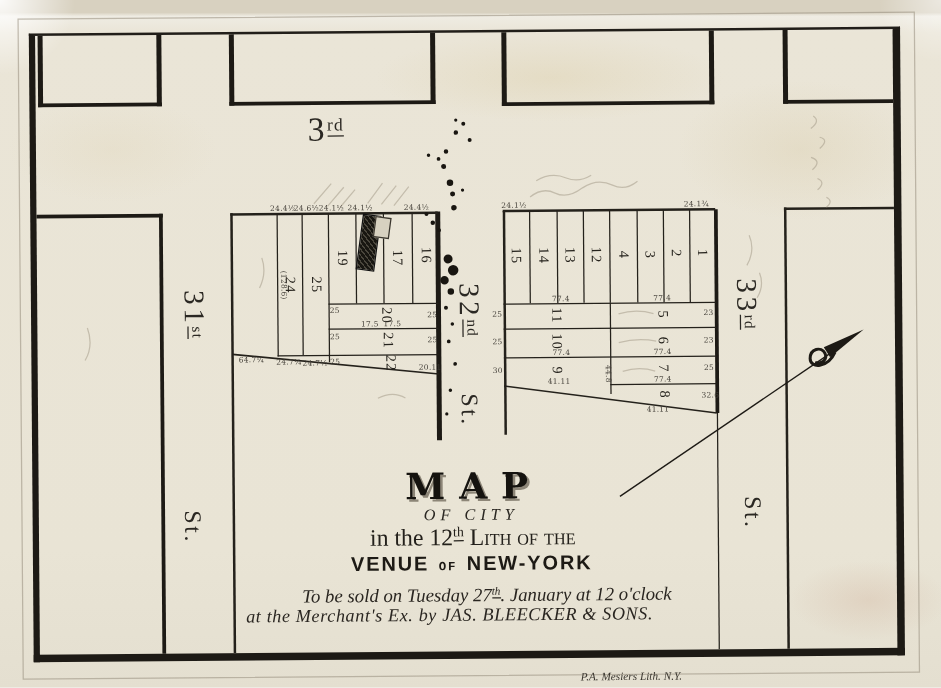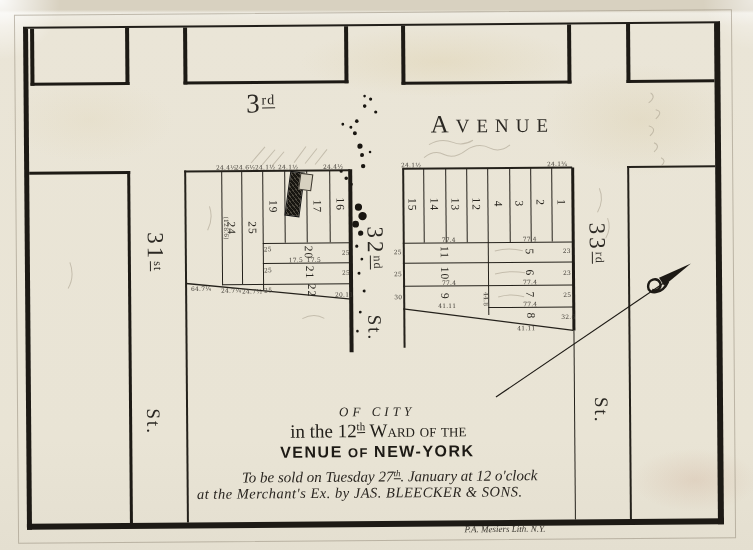--- a/index.html
+++ b/index.html
@@ -45,21 +45,21 @@
     transform:translate(-50%,-50%);white-space:nowrap;font-family:"DejaVu Serif",serif;}
   .dim.rot{transform:translate(-50%,-50%) rotate(90deg);}
   
   .ttl{white-space:nowrap;transform:translate(-50%,-50%);text-align:center;}
   #t-map{font-family:"DejaVu Serif",serif;font-weight:bold;font-size:29px;letter-spacing:11px;color:#15130f;
     text-shadow:2px 2px 0 rgba(125,118,103,.85);}
   #t-oflands{font-style:italic;font-size:13px;letter-spacing:4px;color:#2a2722;}
   #t-ward{font-size:19px;color:#23201b;}
   #t-ward sup{font-size:11px;vertical-align:7px;border-bottom:1px solid #23201b;}
   #t-city{font-family:"Liberation Sans",sans-serif;font-weight:bold;font-size:16px;letter-spacing:1.5px;color:#1d1a15;}
-  #t-city .of{font-size:13px;}
+  #t-city .of{font-size:10px;font-family:Liberation Mono, monospace;}
   .scriptline{font-style:italic;color:#2a2621;}
   #t-sale1{font-size:15px;}
   #t-sale1 sup{font-size:9px;vertical-align:5px;border-bottom:1px solid #2a2621;}
   #t-sale2{font-size:14.5px;letter-spacing:.5px;}
   #t-imprint{font-style:italic;font-size:9px;color:#3a362f;}
   
   #building{left:288px;top:171px;width:13px;height:43px;transform:rotate(8deg);
     background:repeating-linear-gradient(45deg,#181611 0 2px,#4a463c 2px 3px);border:1px solid #111;}
   #building-annex{left:300px;top:173px;width:11px;height:15px;transform:rotate(8deg);
     background:#d7d1c0;border:1px solid #3a362e;}
@@ -160,23 +160,20 @@
         <path d="M430,145 q12,-7 24,-2 q10,4 20,-2"></path>
         <path d="M652,95 q6,4 -2,10 M657,112 q8,2 0,9 M650,128 q9,3 1,10 M655,145 q7,3 0,9 M662,160 q6,3 0,8"></path>
         <path d="M495,252 q14,-4 28,0 M495,275 q15,-4 30,-1 M498,298 q13,-4 26,0"></path>
         <path d="M70,260 q5,14 -2,26 M302,318 q12,-6 22,0 M210,205 q4,12 -2,24"></path>
         <path d="M600,190 q5,12 -2,24 M608,220 q4,10 -2,20"></path>
       </g>
     </svg>
 
     <div class="abs street" id="lbl-3num" style="left:262px;top:103px;">
       <span>3</span><sup>rd</sup>
-    </div>
-    <div class="abs street" id="lbl-avenue" style="left:494px;top:125px;">
-      <span class="bigA">A</span><span>VENUE</span>
     </div>
 
     <div class="abs street v" style="left:155px;top:250px;">
       <span class="num">31</span><sup>st</sup>
     </div>
     <div class="abs street v st-label" style="left:152px;top:420px;">St.</div>
 
     <div class="abs street v" style="left:375px;top:248px;">
       <span class="num">32</span><sup>nd</sup>
     </div>
@@ -242,27 +239,28 @@
         <span class="dim" style="left: 526px; top: 329px;">41.11</span>
         <span class="dim" style="left: 398px; top: 252px;">25</span>
         <span class="dim" style="left: 398px; top: 274px;">25</span>
         <span class="dim" style="left: 398px; top: 297px;">30</span>
         <span class="dim" style="left: 567px; top: 252px;">23</span>
         <span class="dim" style="left: 567px; top: 274px;">23</span>
         <span class="dim" style="left: 567px; top: 296px;">25</span>
         <span class="dim" style="left: 568px; top: 318px;">32.6</span>
       </div>
 
+    <div class="abs ttl" id="t-map" style="left:378px;top:389px;">MAP</div>
     <div class="abs ttl" id="t-oflands" style="left:376px;top:412px;">OF CITY</div>
     <div class="abs ttl" id="t-ward" style="left:377px;top:431px;">
-      <span>in the </span><span>12</span><sup>th</sup><span class="smallcaps"> Ward of the</span>
+      <span>in the </span><span>12</span><sup>th</sup><span class="smallcaps"> Lith of the</span>
     </div>
     <div class="abs ttl" id="t-city" style="left:376px;top:452px;">
       <span>VENUE</span><span class="of"> OF </span><span>NEW-YORK</span>
     </div>
     <div class="abs ttl scriptline" id="t-sale1" style="left:388px;top:477px;">
       <span>To be sold on Tuesday 27</span><sup>th</sup><span>. January at 12 o'clock</span>
     </div>
     <div class="abs ttl scriptline" id="t-sale2" style="left:358px;top:493px;">at the Merchant's Ex. by JAS. BLEECKER &amp; SONS.</div>
-    <div class="abs ttl" id="t-imprint" style="left:503px;top:530px;">P.A. Mesiers Lith. N.Y.</div>
+    <div class="abs ttl" id="t-imprint" style="left:503px;top:542px;">P.A. Mesiers Lith. N.Y.</div>
 
   </div>
 </div>
 
 </body></html>

